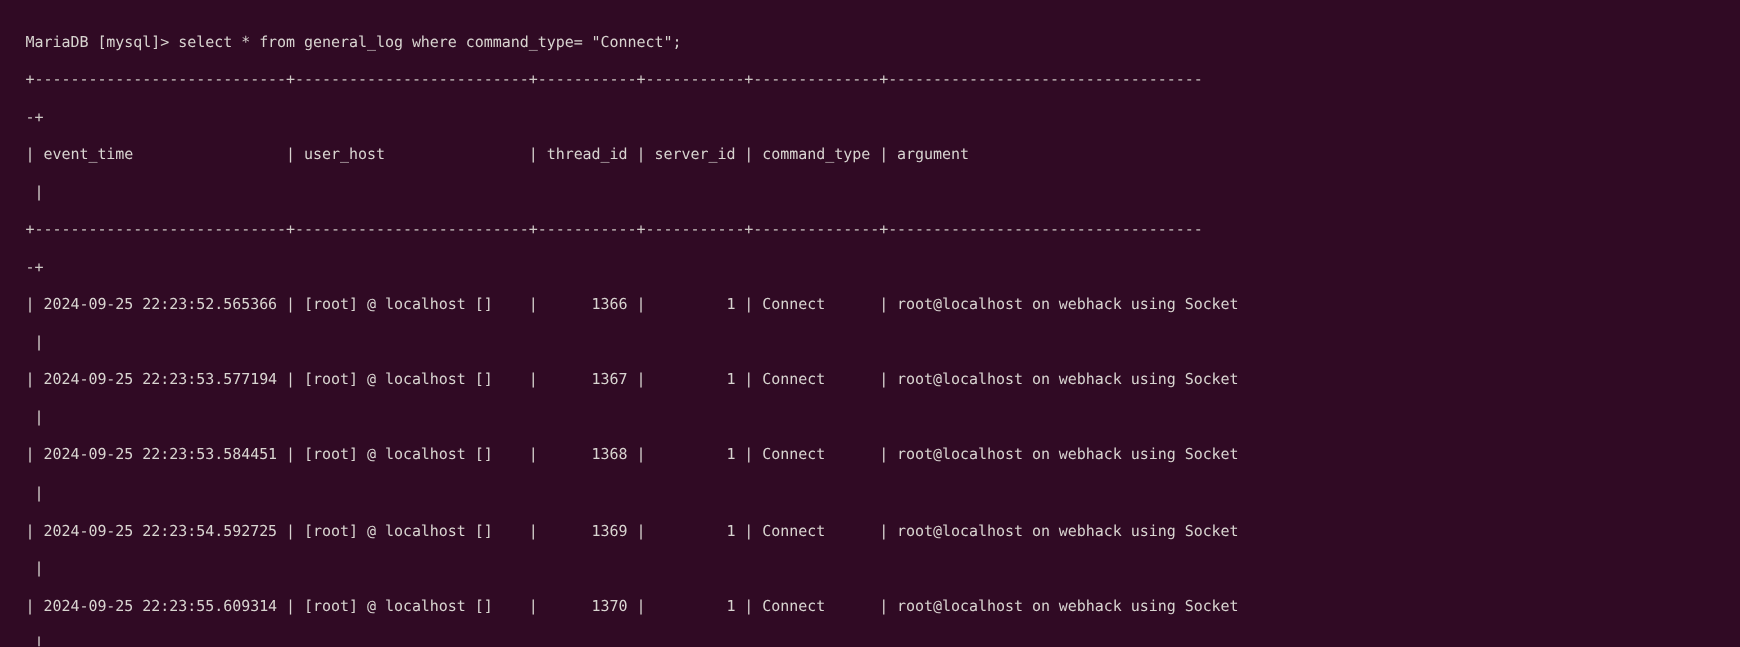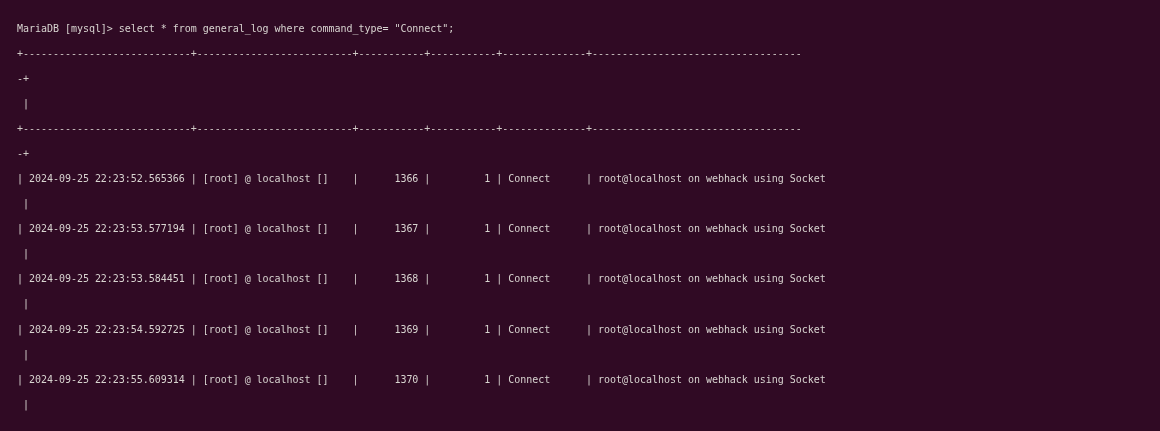--- a/index.html
+++ b/index.html
@@ -43,20 +43,21 @@
 </head>
 <body>
 
 <div id="terminal">
 
   <div class="line first cmd">MariaDB [mysql]&gt; select * from general_log where command_type= "Connect";</div>
 
   <div class="line sep">+----------------------------+--------------------------+-----------+-----------+--------------+-----------------------------------</div>
   <div class="line sep">-+</div>
 
+  <div class="line hdr">| event_time                 | user_host                | thread_id | server_id | command_type | argument                          </div>
   <div class="line hdr"> |</div>
 
   <div class="line sep">+----------------------------+--------------------------+-----------+-----------+--------------+-----------------------------------</div>
   <div class="line sep">-+</div>
 
   <div class="line row">| 2024-09-25 22:23:52.565366 | [root] @ localhost []    |      1366 |         1 | Connect      | root@localhost on webhack using Socket</div>
   <div class="line cont"> |</div>
 
   <div class="line row">| 2024-09-25 22:23:53.577194 | [root] @ localhost []    |      1367 |         1 | Connect      | root@localhost on webhack using Socket</div>
   <div class="line cont"> |</div>

